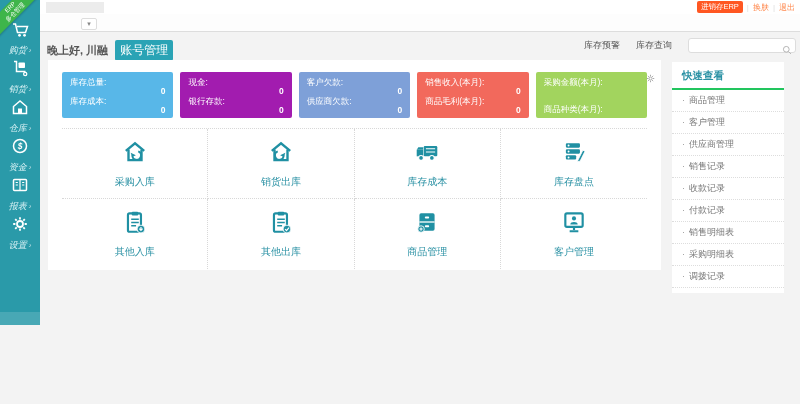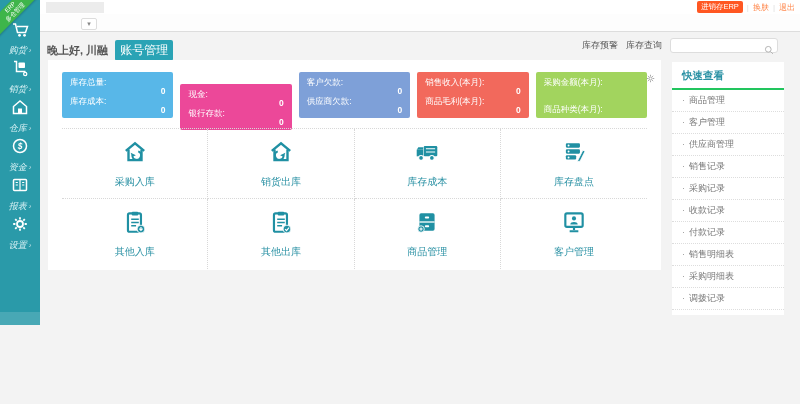--- a/index.html
+++ b/index.html
@@ -33,21 +33,21 @@
                 border:1px solid #ddd; border-top:2px solid #2aa3b5; border-bottom:1px solid #fff;
                 font-size:10px; color:#555; line-height:14px; cursor:pointer;margin-top:28px; }
   .tab-caret { position:absolute; left:41px; top:4px; width:16px; height:12px; background:#fff; border:1px solid #ddd;
                font-size:7px; color:#888; text-align:center; line-height:10px; cursor:pointer; border-radius:2px; }
 
   
   .content { position:absolute; left:40px; top:32px; right:0; bottom:0; background:#f3f3f3; }
   .greeting { position:absolute; left:7px; top:8px; display:flex; align-items:center; gap:7px; }
   .greeting-text { font-size:11px; font-weight:bold; color:#555; }
   .greeting-badge { background:#2aa3b5; color:#fff; font-size:12px; padding:2px 5px; border-radius:2px; cursor:pointer; }
-  .toolbar { position:absolute; right:22px; top:6px; display:flex; align-items:center; gap:8px; }
+  .toolbar { position:absolute; right:4px; top:6px; display:flex; align-items:center; gap:16px; }
   .toolbar-link { font-size:9px; color:#555; cursor:pointer; }
   .search-box { position:relative; width:108px; height:15px; background:#fff; border:1px solid #ddd; border-radius:3px; }
   .search-box input { position:absolute; left:4px; top:0; width:88px; height:13px; border:none; outline:none; font-size:9px; color:#555; background:transparent; }
   .search-ic { position:absolute; right:3px; top:2px; }
 
   
   .main-panel { position:absolute; left:8px; top:28px; width:613px; height:210px; background:#fff; }
   .cards-row { display:flex; gap:7px; padding:12px 14px 10px 14px; }
   .stat-card { flex:1; height:46px; border-radius:2px; padding:5px 8px 4px 8px; color:#fff; display:flex; flex-direction:column; justify-content:space-between; }
   .stat-line { display:flex; flex-direction:column; }
@@ -194,21 +194,21 @@
           <div class="stat-line">
               <span class="stat-label">库存总量:</span>
               <span class="stat-value">0</span>
             </div>
           <div class="stat-line">
               <span class="stat-label">库存成本:</span>
               <span class="stat-value">0</span>
             </div>
         </div>
 
-        <div class="stat-card" style="background-color: #ec4899; margin-top: 12px;">
+        <div class="stat-card" style="background-color: #a21caf;">
           <div class="stat-line">
               <span class="stat-label">现金:</span>
               <span class="stat-value">0</span>
             </div>
           <div class="stat-line">
               <span class="stat-label">银行存款:</span>
               <span class="stat-value">0</span>
             </div>
         </div>
 
@@ -363,21 +363,20 @@
 
       </div>
     </div>
 
     <div class="quick">
       <div class="quick-title">快速查看</div>
       <div class="quick-item"><span class="b">·</span><span>商品管理</span></div>
       <div class="quick-item"><span class="b">·</span><span>客户管理</span></div>
       <div class="quick-item"><span class="b">·</span><span>供应商管理</span></div>
       <div class="quick-item"><span class="b">·</span><span>销售记录</span></div>
-      <div class="quick-item"><span class="b">·</span><span>采购记录</span></div>
       <div class="quick-item"><span class="b">·</span><span>收款记录</span></div>
       <div class="quick-item"><span class="b">·</span><span>付款记录</span></div>
       <div class="quick-item"><span class="b">·</span><span>销售明细表</span></div>
       <div class="quick-item"><span class="b">·</span><span>采购明细表</span></div>
       <div class="quick-item"><span class="b">·</span><span>调拨记录</span></div>
     </div>
 
   </div>
 </div>
 

